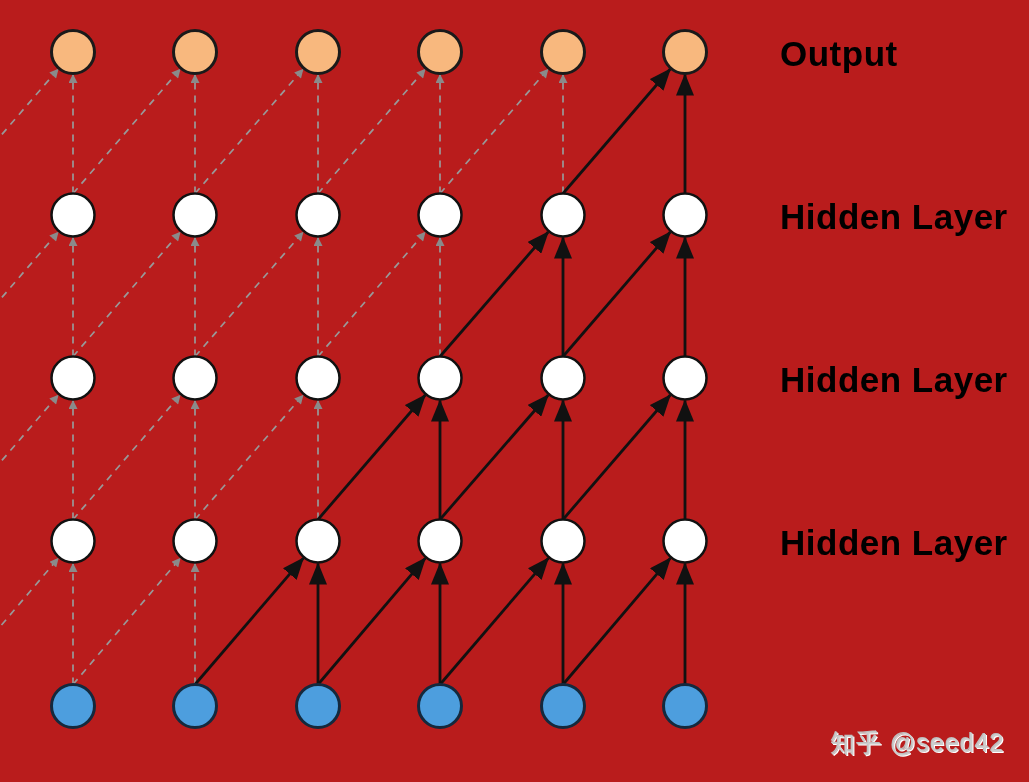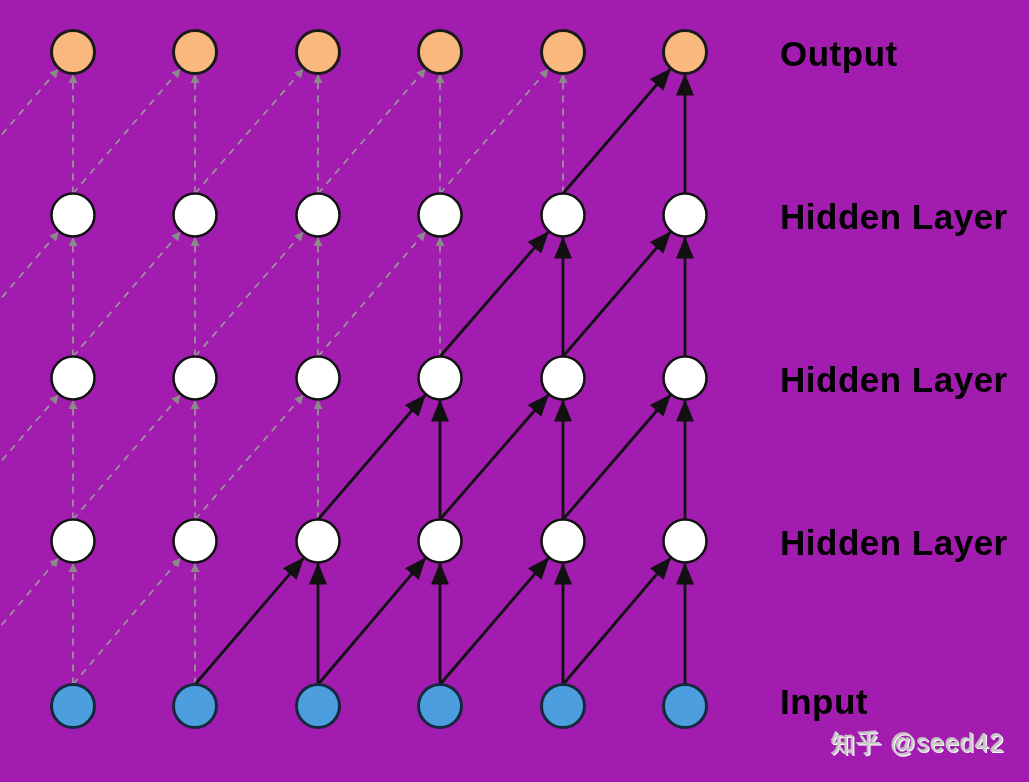--- a/index.html
+++ b/index.html
@@ -4,21 +4,21 @@
 <style>
   html, body {
     margin: 0; padding: 0;
     background: #ffffff;
     font-family: "Liberation Sans", sans-serif;
   }
   #stage {
     position: relative;
     width: 1029px;
     height: 782px;
-    background: #a21caf;
+    background: #b91c1c;
     overflow: hidden;
   }
   #diagram-svg {
     position: absolute;
     left: 0; top: 0;
   }
   .layer-label {
     position: absolute;
     left: 780px;
     transform: translateY(-50%);
@@ -135,17 +135,16 @@
         <circle cx="440" cy="706" r="21.5" fill="#4d9ede" stroke="#14293d" stroke-width="3"></circle>
         <circle cx="563" cy="706" r="21.5" fill="#4d9ede" stroke="#14293d" stroke-width="3"></circle>
         <circle cx="685" cy="706" r="21.5" fill="#4d9ede" stroke="#14293d" stroke-width="3"></circle>
       </g>
   </svg>
 
   <div class="layer-label" style="top:54px">Output</div>
   <div class="layer-label" style="top:217px">Hidden Layer</div>
   <div class="layer-label" style="top:380px">Hidden Layer</div>
   <div class="layer-label" style="top:543px">Hidden Layer</div>
-  <div class="layer-label" style="top:702px">Input</div>
 
   <div class="watermark">知乎 @seed42</div>
 
 </div>
 
 </body></html>

